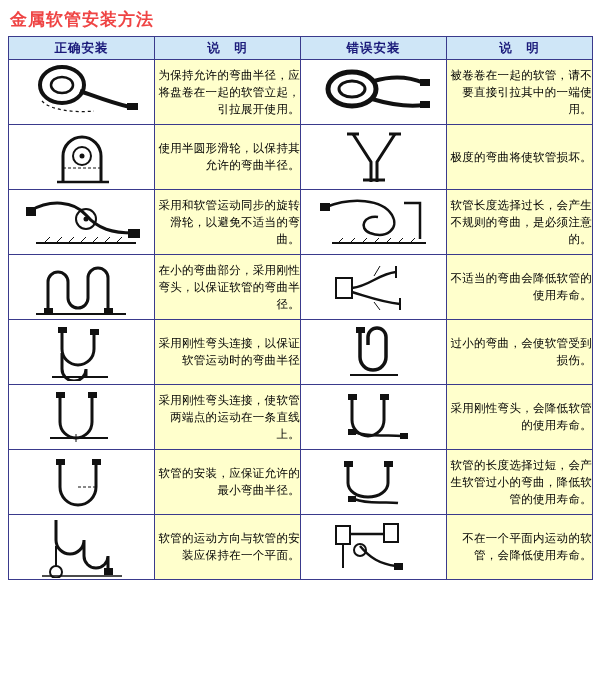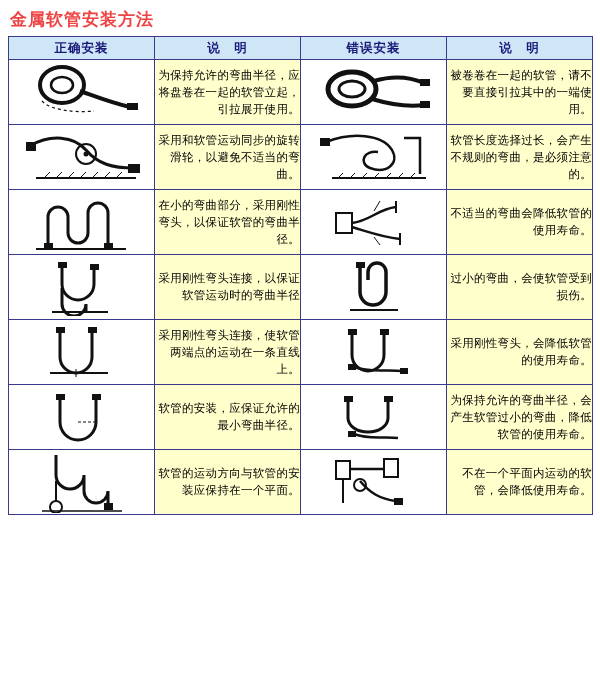--- a/index.html
+++ b/index.html
@@ -112,20 +112,42 @@
             <ellipse cx="38" cy="26" rx="13" ry="8" fill="none" stroke="#111" stroke-width="3"></ellipse>
             <path d="M60 18 C80 12, 96 14, 110 20" fill="none" stroke="#111" stroke-width="4"></path>
             <rect x="106" y="16" width="10" height="7" fill="#111"></rect>
             <path d="M58 36 C78 42, 94 44, 110 42" fill="none" stroke="#111" stroke-width="4"></path>
             <rect x="106" y="38" width="10" height="7" fill="#111"></rect>
           </svg>
         </td>
         <td class="txt-cell">被卷卷在一起的软管，请不要直接引拉其中的一端使用。</td>
       </tr>
 
+      <tr class="row-h">
+        <td class="img-cell">
+          <svg class="sketch" width="110" height="58" viewBox="0 0 110 58">
+            <path d="M36 54 L36 28 A19 19 0 0 1 74 28 L74 54" fill="none" stroke="#111" stroke-width="3"></path>
+            <circle cx="55" cy="28" r="9" fill="none" stroke="#111" stroke-width="2"></circle>
+            <circle cx="55" cy="28" r="2.5" fill="#111"></circle>
+            <line x1="30" y1="54" x2="82" y2="54" stroke="#111" stroke-width="2.5"></line>
+            <line x1="36" y1="40" x2="74" y2="40" stroke="#111" stroke-width="1" stroke-dasharray="3 2"></line>
+          </svg>
+        </td>
+        <td class="txt-cell">使用半圆形滑轮，以保持其允许的弯曲半径。</td>
+        <td class="img-cell">
+          <svg class="sketch" width="110" height="58" viewBox="0 0 110 58">
+            <path d="M34 6 L52 34 L52 54" fill="none" stroke="#111" stroke-width="3"></path>
+            <path d="M76 6 L58 34 L58 54" fill="none" stroke="#111" stroke-width="3"></path>
+            <line x1="44" y1="52" x2="66" y2="52" stroke="#111" stroke-width="3"></line>
+            <line x1="28" y1="6" x2="40" y2="6" stroke="#111" stroke-width="3"></line>
+            <line x1="70" y1="6" x2="82" y2="6" stroke="#111" stroke-width="3"></line>
+          </svg>
+        </td>
+        <td class="txt-cell">极度的弯曲将使软管损坏。</td>
+      </tr>
 
       <tr class="row-h">
         <td class="img-cell">
           <svg class="sketch" width="132" height="58" viewBox="0 0 132 58">
             <path d="M14 18 C34 6, 58 8, 70 22 C82 36, 96 40, 118 40" fill="none" stroke="#111" stroke-width="3"></path>
             <circle cx="70" cy="26" r="10" fill="none" stroke="#111" stroke-width="2"></circle>
             <circle cx="70" cy="26" r="2.5" fill="#111"></circle>
             <rect x="10" y="14" width="10" height="9" fill="#111"></rect>
             <rect x="112" y="36" width="12" height="9" fill="#111"></rect>
             <line x1="20" y1="50" x2="120" y2="50" stroke="#111" stroke-width="2"></line>
@@ -228,21 +250,21 @@
         <td class="txt-cell">软管的安装，应保证允许的最小弯曲半径。</td>
         <td class="img-cell">
           <svg class="sketch" width="120" height="58" viewBox="0 0 120 58">
             <path d="M34 10 L34 30 A20 14 0 0 0 74 30 L74 10" fill="none" stroke="#111" stroke-width="3"></path>
             <rect x="30" y="8" width="9" height="6" fill="#111"></rect>
             <rect x="70" y="8" width="9" height="6" fill="#111"></rect>
             <path d="M40 46 C56 52, 70 48, 84 50" fill="none" stroke="#111" stroke-width="2.5"></path>
             <rect x="34" y="43" width="8" height="6" fill="#111"></rect>
           </svg>
         </td>
-        <td class="txt-cell">为保持允许的弯曲半径，会产生软管过小的弯曲，降低软管的使用寿命。</td>
+        <td class="txt-cell">软管的长度选择过短，会产生软管过小的弯曲，降低软管的使用寿命。</td>
       </tr>
 
       <tr class="row-h">
         <td class="img-cell">
           <svg class="sketch" width="120" height="62" viewBox="0 0 120 62">
             <path d="M34 4 L34 24 A14 14 0 0 0 62 24 L62 40 A12 12 0 0 0 86 40 L86 54" fill="none" stroke="#111" stroke-width="3"></path>
             <circle cx="34" cy="56" r="6" fill="none" stroke="#111" stroke-width="2"></circle>
             <line x1="34" y1="30" x2="34" y2="50" stroke="#111" stroke-width="2"></line>
             <rect x="82" y="52" width="9" height="7" fill="#111"></rect>
             <line x1="20" y1="60" x2="100" y2="60" stroke="#111" stroke-width="1.5"></line>

